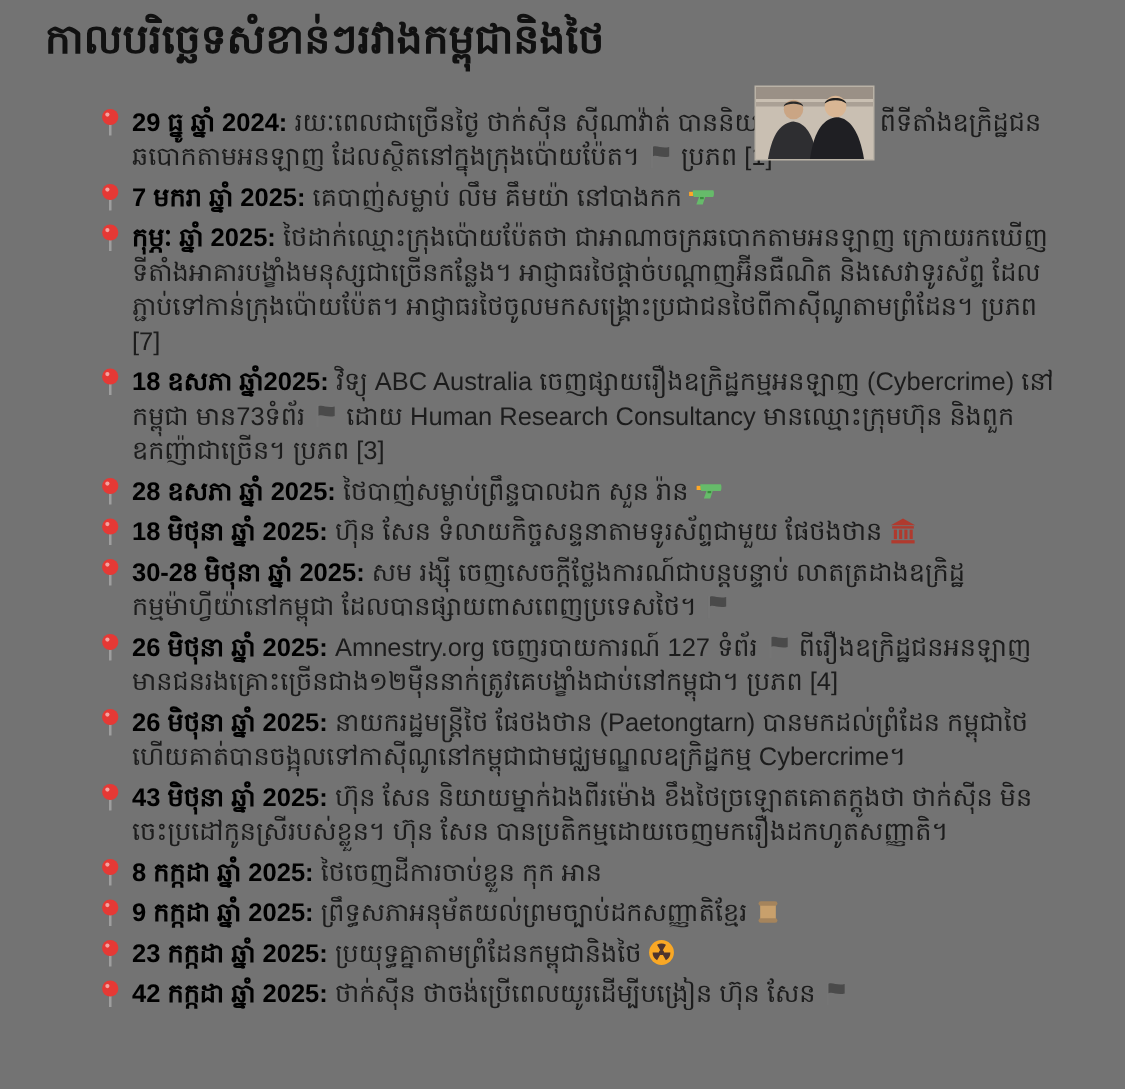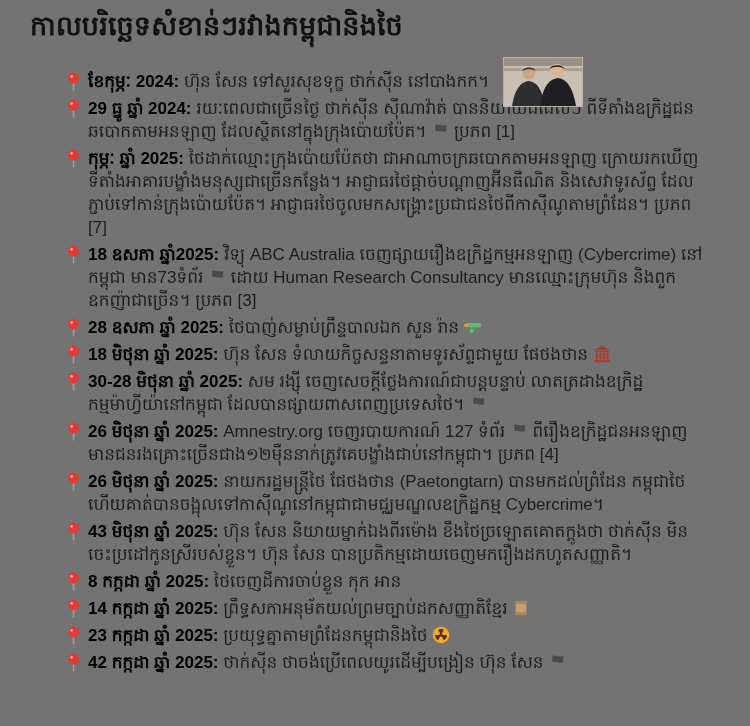--- a/index.html
+++ b/index.html
@@ -67,31 +67,35 @@
 <div class="page">
   <h1 class="title">កាលបរិច្ឆេទសំខាន់ៗរវាងកម្ពុជានិងថៃ</h1>
 
   <ul class="timeline">
       <li class="event"><span class="pin">
           <svg viewBox="0 0 15 19">
             <path d="M7.5 11 L7.5 18.4" stroke="#9e9e9e" stroke-width="1.7"></path>
             <circle cx="7.5" cy="6" r="5.4" fill="#e53935"></circle>
             <circle cx="5.6" cy="4.4" r="1.4" fill="#f2a3a0"></circle>
           </svg>
-        </span><b class="date">ខែកុម្ភៈ 2024:</b> <span class="txt">ហ៊ុន សែន ទៅសួរសុខទុក្ខ ថាក់ស៊ីន នៅបាងកក។</span> </li>
-      <li class="event"><span class="pin">
-          <svg viewBox="0 0 15 19">
-            <path d="M7.5 11 L7.5 18.4" stroke="#9e9e9e" stroke-width="1.7"></path>
-            <circle cx="7.5" cy="6" r="5.4" fill="#e53935"></circle>
-            <circle cx="5.6" cy="4.4" r="1.4" fill="#f2a3a0"></circle>
-          </svg>
         </span><b class="date">29 ធ្នូ ឆ្នាំ 2024:</b> <span class="txt">រយៈពេលជាច្រើនថ្ងៃ ថាក់ស៊ីន ស៊ីណាវ៉ាត់ បាននិយាយដដែលៗ ពីទីតាំងឧក្រិដ្ឋជនឆបោកតាមអនឡាញ ដែលស្ថិតនៅក្នុងក្រុងប៉ោយប៉ែត។</span> <span class="emoji"><svg viewBox="0 0 20 20">
             <path d="M4 2.5 V19" stroke="#757575" stroke-width="1.6"></path>
             <path d="M4.8 3.2 C8 1.8 11 4.8 16.8 3.4 L16.8 10.4 C11 11.8 8 8.8 4.8 10.2 Z" fill="#4a4a4a"></path>
           </svg></span> <span class="txt">ប្រភព [1]</span> </li>
+      <li class="event"><span class="pin">
+          <svg viewBox="0 0 15 19">
+            <path d="M7.5 11 L7.5 18.4" stroke="#9e9e9e" stroke-width="1.7"></path>
+            <circle cx="7.5" cy="6" r="5.4" fill="#e53935"></circle>
+            <circle cx="5.6" cy="4.4" r="1.4" fill="#f2a3a0"></circle>
+          </svg>
+        </span><b class="date">7 មករា ឆ្នាំ 2025:</b> <span class="txt">គេបាញ់សម្លាប់ លឹម គឹមយ៉ា នៅបាងកក</span> <span class="emoji"><svg viewBox="0 0 22 16">
+            <rect x="0.5" y="4.2" width="3.5" height="3.4" fill="#ffa726"></rect>
+            <path d="M3.5 3 H20 C21 3 21 8.4 20 8.4 H13.6 L11.6 14.6 H6.4 L8.6 8.4 H4.5 C3.5 8.4 3.5 3 3.5 3 Z" fill="#66bb6a"></path>
+            <rect x="9.4" y="8.4" width="3" height="1.8" fill="#388e3c"></rect>
+          </svg></span> </li>
       <li class="event"><span class="pin">
           <svg viewBox="0 0 15 19">
             <path d="M7.5 11 L7.5 18.4" stroke="#9e9e9e" stroke-width="1.7"></path>
             <circle cx="7.5" cy="6" r="5.4" fill="#e53935"></circle>
             <circle cx="5.6" cy="4.4" r="1.4" fill="#f2a3a0"></circle>
           </svg>
         </span><b class="date">កុម្ភៈ ឆ្នាំ 2025:</b> <span class="txt">ថៃដាក់ឈ្មោះក្រុងប៉ោយប៉ែតថា ជាអាណាចក្រឆបោកតាមអនឡាញ ក្រោយរកឃើញទីតាំងអាគារបង្ខាំងមនុស្សជាច្រើនកន្លែង។ អាជ្ញាធរថៃផ្តាច់បណ្តាញអ៊ីនធឺណិត និងសេវាទូរស័ព្ទ ដែលភ្ជាប់ទៅកាន់ក្រុងប៉ោយប៉ែត។ អាជ្ញាធរថៃចូលមកសង្គ្រោះប្រជាជនថៃពីកាស៊ីណូតាមព្រំដែន។ ប្រភព [7]</span> </li>
       <li class="event"><span class="pin">
           <svg viewBox="0 0 15 19">
             <path d="M7.5 11 L7.5 18.4" stroke="#9e9e9e" stroke-width="1.7"></path>
@@ -168,21 +172,21 @@
             <circle cx="7.5" cy="6" r="5.4" fill="#e53935"></circle>
             <circle cx="5.6" cy="4.4" r="1.4" fill="#f2a3a0"></circle>
           </svg>
         </span><b class="date">8 កក្កដា ឆ្នាំ 2025:</b> <span class="txt">ថៃចេញដីការចាប់ខ្លួន កុក អាន</span> </li>
       <li class="event"><span class="pin">
           <svg viewBox="0 0 15 19">
             <path d="M7.5 11 L7.5 18.4" stroke="#9e9e9e" stroke-width="1.7"></path>
             <circle cx="7.5" cy="6" r="5.4" fill="#e53935"></circle>
             <circle cx="5.6" cy="4.4" r="1.4" fill="#f2a3a0"></circle>
           </svg>
-        </span><b class="date">14 កក្កដា ឆ្នាំ 2025:</b> <span class="txt">ព្រឹទ្ធសភាអនុម័តយល់ព្រមច្បាប់ដកសញ្ញាតិខ្មែរ</span> <span class="emoji"><svg viewBox="0 0 20 20">
+        </span><b class="date">9 កក្កដា ឆ្នាំ 2025:</b> <span class="txt">ព្រឹទ្ធសភាអនុម័តយល់ព្រមច្បាប់ដកសញ្ញាតិខ្មែរ</span> <span class="emoji"><svg viewBox="0 0 20 20">
             <rect x="4.2" y="3.5" width="11.6" height="13" fill="#c8a06c"></rect>
             <rect x="3" y="2" width="14" height="3.4" rx="1.7" fill="#a5845c"></rect>
             <rect x="3" y="14.6" width="14" height="3.4" rx="1.7" fill="#a5845c"></rect>
           </svg></span> </li>
       <li class="event"><span class="pin">
           <svg viewBox="0 0 15 19">
             <path d="M7.5 11 L7.5 18.4" stroke="#9e9e9e" stroke-width="1.7"></path>
             <circle cx="7.5" cy="6" r="5.4" fill="#e53935"></circle>
             <circle cx="5.6" cy="4.4" r="1.4" fill="#f2a3a0"></circle>
           </svg>

